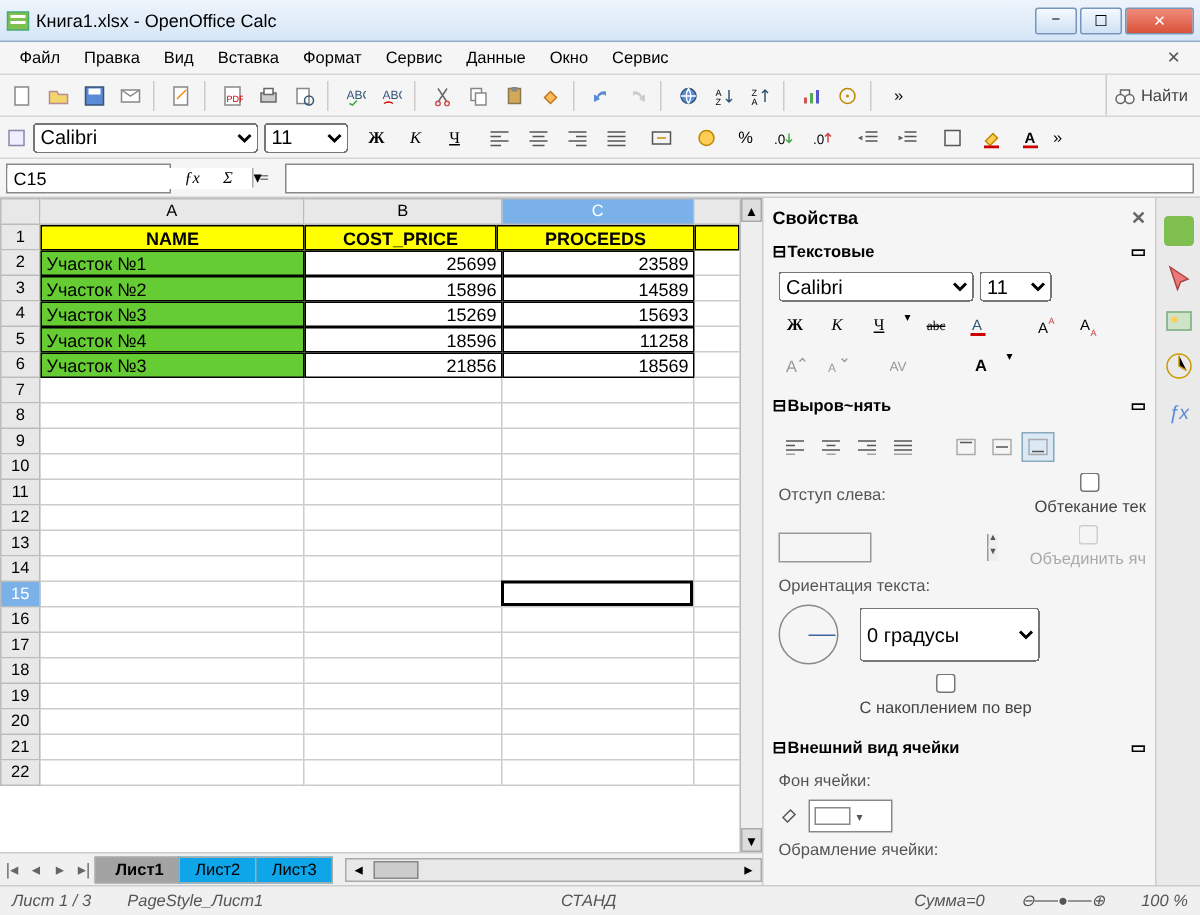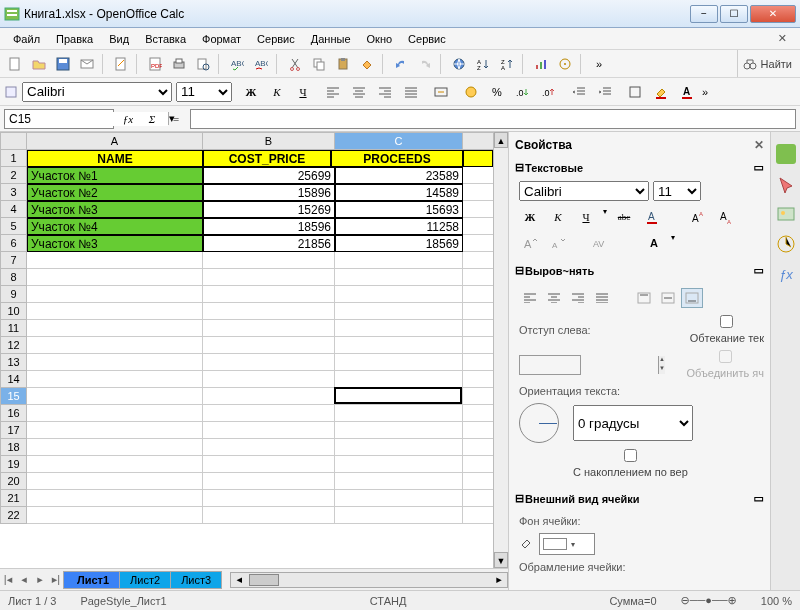--- a/index.html
+++ b/index.html
@@ -67,21 +67,21 @@
   .cell { border-right:1px solid #ccc; border-bottom:1px solid #ccc; padding:0 3px; font-size:12px; display:flex; align-items:center; overflow:hidden; white-space:nowrap; }
   .hdrRow .cell { background:#ffff00; font-weight:bold; border:1px solid #000; justify-content:center; }
   .dataA { background:#66cc33; border:1px solid #000; }
   .dataBC { border:1px solid #000; justify-content:flex-end; }
   .cursor { position:absolute; border:2px solid #000; pointer-events:none; }
 
   .sheet-tabs { height:22px; background:#f0f0f0; border-top:1px solid #ccc; display:flex; align-items:center; font-size:11px; }
   .tabnav { display:flex; }
   .tabnav .nav { width:16px; text-align:center; color:#666; }
   .tab { padding:2px 10px; border:1px solid #aaa; background:#0ea5e9; margin-left:-1px; }
-  .tab.active { background:#3b82f6; font-weight:bold;padding-left:13px; }
+  .tab.active { background:#a3a3a3; font-weight:bold;padding-left:13px; }
   .hscroll { flex:1; margin-left:8px; height:16px; background:#e8e8e8; border:1px solid #aaa; position:relative; display:flex; align-items:center; }
   .hscroll .arrow { width:16px; text-align:center; }
   .hscroll .thumb { width:30px; height:12px; background:#ccc; border:1px solid #888; margin-left:2px;}
 
   
   .panelhdr { display:flex; align-items:center; font-weight:bold; font-size:12px; padding:2px 0 6px; }
   .panelhdr .closex { margin-left:auto; color:#666; }
   .section { margin-bottom:8px; }
   .sectitle { display:flex; align-items:center; font-weight:bold; font-size:11px; padding:3px 0; }
   .sectitle .tri { width:10px; }
@@ -100,21 +100,21 @@
   .spinbox .spins div { flex:1; text-align:center; background:#eee; border-left:1px solid #999; }
   .dial { width:40px; height:40px; border:1px solid #888; border-radius:50%; position:relative; margin-right:8px; }
   .dial .hand { position:absolute; left:50%; top:50%; width:18px; height:1px; background:#3a66a0; transform-origin:left; }
   .cb { display:flex; gap:4px; align-items:center; font-size:11px; color:#444;flex-direction:column; }
   .cb input { margin:0; }
   .colorbtn { width:56px; height:22px; border:1px solid #888; background:#fff; display:flex; align-items:center; padding:0 3px; gap:4px; }
   .colorbtn .sw { width:24px; height:12px; background:#fff; border:1px solid #888; }
   .colorbtn .dd { font-size:8px; }
 
   
-  .statusbar { height:20px; background:#f0f0f0; border-top:1px solid #ccc; display:flex; align-items:center; font-size:11px; color:#555; padding:0 8px; gap:24px; }
+  .statusbar { height:20px; background:#f0f0f0; border-top:1px solid #ccc; display:flex; align-items:center; font-size:11px; color:#555; padding:0 8px; gap:24px;font-style:italic; }
   .statusbar .seg { white-space:nowrap; }
   .statusbar .fill { flex:1; }
 
   
   svg { display:block; }
 
   .vscroll { width:16px; background:#eee; border-left:1px solid #bbb; display:flex; flex-direction:column; }
   .vscroll .arrow { height:16px; text-align:center; font-size:9px; line-height:16px; background:#ddd; border:1px solid #aaa; }
   .vscroll .track { flex:1; background:#eee; }
 

